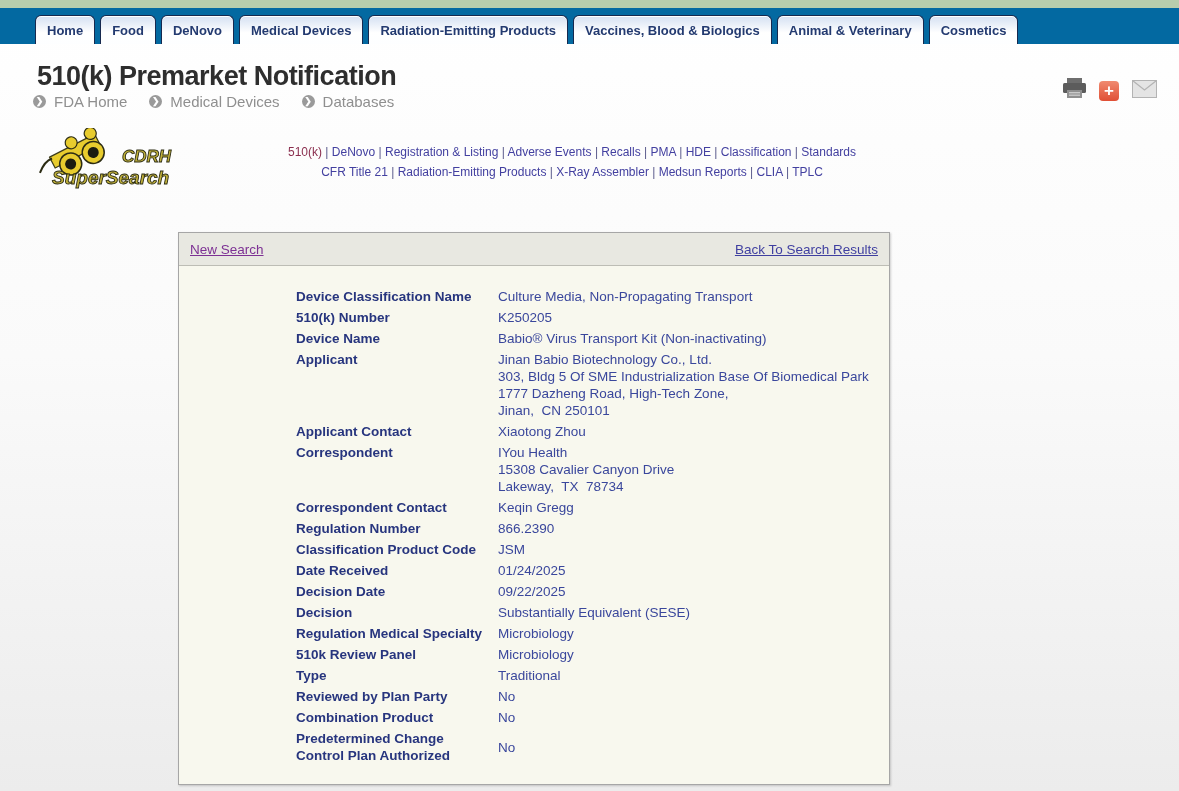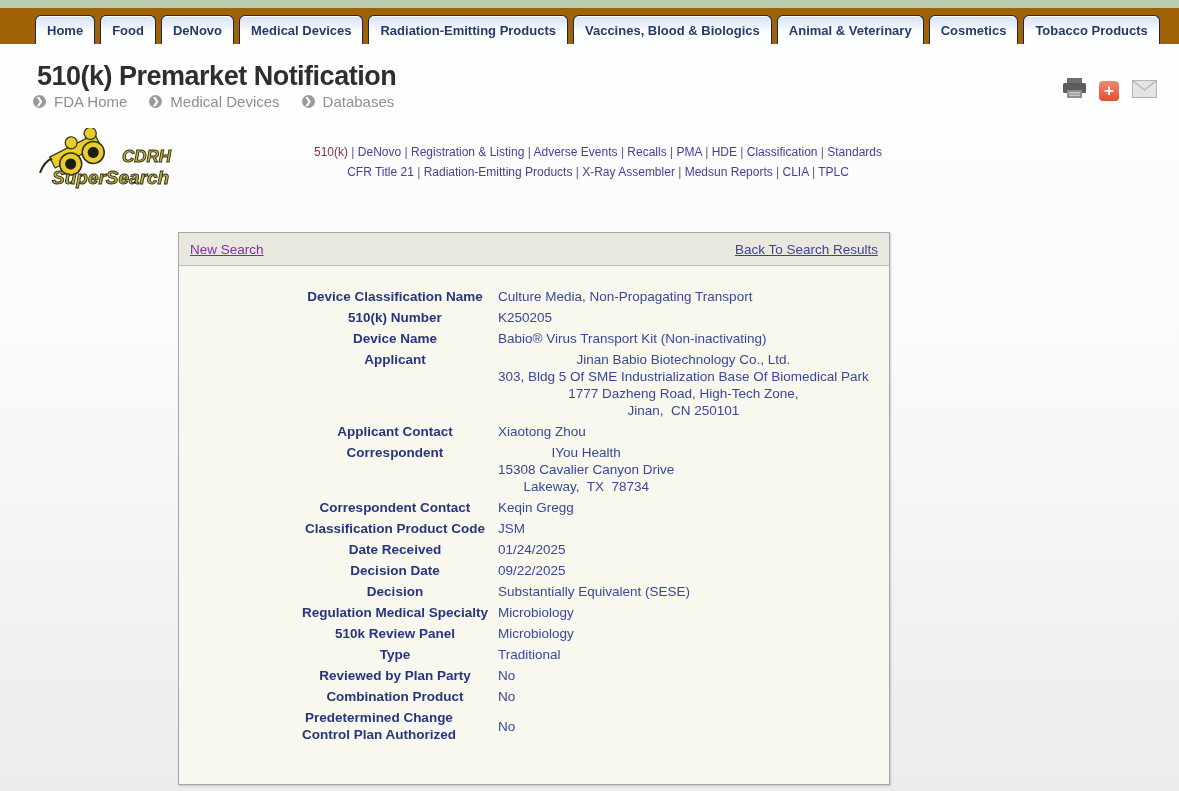--- a/index.html
+++ b/index.html
@@ -5,21 +5,21 @@
   html,body{margin:0;padding:0;}
   body{
     width:1179px;height:791px;overflow:hidden;
     font-family:"Liberation Sans",sans-serif;
     background:linear-gradient(#ffffff 0%,#fafafa 45%,#ececec 100%);
     position:relative;
   }
   
   .top-strip{height:8px;background:#b7cdad;}
   .navbar{
-    height:36px;background:#a16207;display:flex;align-items:flex-end;
+    height:36px;background:#0369a1;display:flex;align-items:flex-end;
     padding-left:35px;gap:5px;
   }
   .tab{
     height:28px;border:1px solid #16294f;border-bottom:none;
     border-radius:6px 6px 0 0;
     background:linear-gradient(#d4e0f2,#ffffff 60%,#fdfeff);
     padding:0 11px;display:flex;align-items:center;
     font-weight:bold;font-size:13px;color:#233a70;
     box-shadow:inset 0 1px 0 #ffffff;cursor:pointer;white-space:nowrap;
   }
@@ -42,41 +42,41 @@
   .share-box{
     width:20px;height:20px;border-radius:4px;
     background:linear-gradient(#f08a70,#e04f35);
     color:#fff;font-size:17px;font-weight:bold;line-height:19px;text-align:center;cursor:pointer;
   }
   .icon-btn{cursor:pointer;}
   
   .logo{position:absolute;left:30px;top:128px;width:150px;height:62px;cursor:pointer;}
   
   .search-links{
-    position:absolute;left:268px;top:142px;width:660px;text-align:center;
+    position:absolute;left:242px;top:142px;width:660px;text-align:center;
     font-size:12px;line-height:20px;
   }
   .slink{color:#4340a0;text-decoration:none;cursor:pointer;}
   .links-row1 .slink:first-of-type{color:#8b2f4f;}
   .sep{color:#5a5a8c;}
   
   .panel{
     position:absolute;left:178px;top:232px;width:712px;height:553px;
     border:1px solid #a6a6a6;background:#f8f8ee;box-sizing:border-box;
     box-shadow:1px 1px 2px rgba(0,0,0,0.18);
   }
   .panel-header{
     height:32px;background:#e8e8e1;border-bottom:1px solid #bdbdb5;
     display:flex;justify-content:space-between;align-items:center;
     padding:0 11px;font-size:13.5px;
   }
   .new-search{color:#7d3194;text-decoration:underline;cursor:pointer;}
   .back-link{color:#3f3fa0;text-decoration:underline;cursor:pointer;}
   .panel-body{padding:22px 16px 0 117px;}
-  .row{display:flex;margin-bottom:4px;font-size:13.5px;line-height:17px;align-items:flex-start;text-align:center;}
+  .row{display:flex;margin-bottom:4px;font-size:13.5px;line-height:17px;align-items:flex-start;}
   .row .label{width:202px;flex:none;font-weight:bold;color:#27357e;box-sizing:border-box;padding-right:4px;}
   .row .value{color:#3a479c;}
   .v-line{white-space:pre-wrap;}
   .value.link .v-line{cursor:pointer;}
   .row:last-child{align-items:center;}
   .row:last-child .label{padding-right:36px;}
 </style>
 </head>
 <body>
 
@@ -84,21 +84,20 @@
 
 <div class="navbar">
     <div class="tab">Home</div>
     <div class="tab">Food</div>
     <div class="tab">DeNovo</div>
     <div class="tab">Medical Devices</div>
     <div class="tab">Radiation-Emitting Products</div>
     <div class="tab">Vaccines, Blood &amp; Biologics</div>
     <div class="tab">Animal &amp; Veterinary</div>
     <div class="tab">Cosmetics</div>
-    <div class="tab">Tobacco Products</div>
   </div>
 
 <h1 class="page-title">510(k) Premarket Notification</h1>
 
 <div class="breadcrumbs">
     <span class="crumb">
       <span class="circ">❯</span>
       <span>FDA Home</span>
     </span>
     <span class="crumb">
@@ -199,20 +198,26 @@
           <div class="v-line">Lakeway,  TX  78734</div>
         </div>
       </div>
       <div class="row">
         <div class="label">Correspondent Contact</div>
         <div class="value">
           <div class="v-line">Keqin Gregg</div>
         </div>
       </div>
       <div class="row">
+        <div class="label">Regulation Number</div>
+        <div class="value link">
+          <div class="v-line">866.2390</div>
+        </div>
+      </div>
+      <div class="row">
         <div class="label">Classification Product Code</div>
         <div class="value link">
           <div class="v-line">JSM</div>
         </div>
       </div>
       <div class="row">
         <div class="label">Date Received</div>
         <div class="value">
           <div class="v-line">01/24/2025</div>
         </div>

